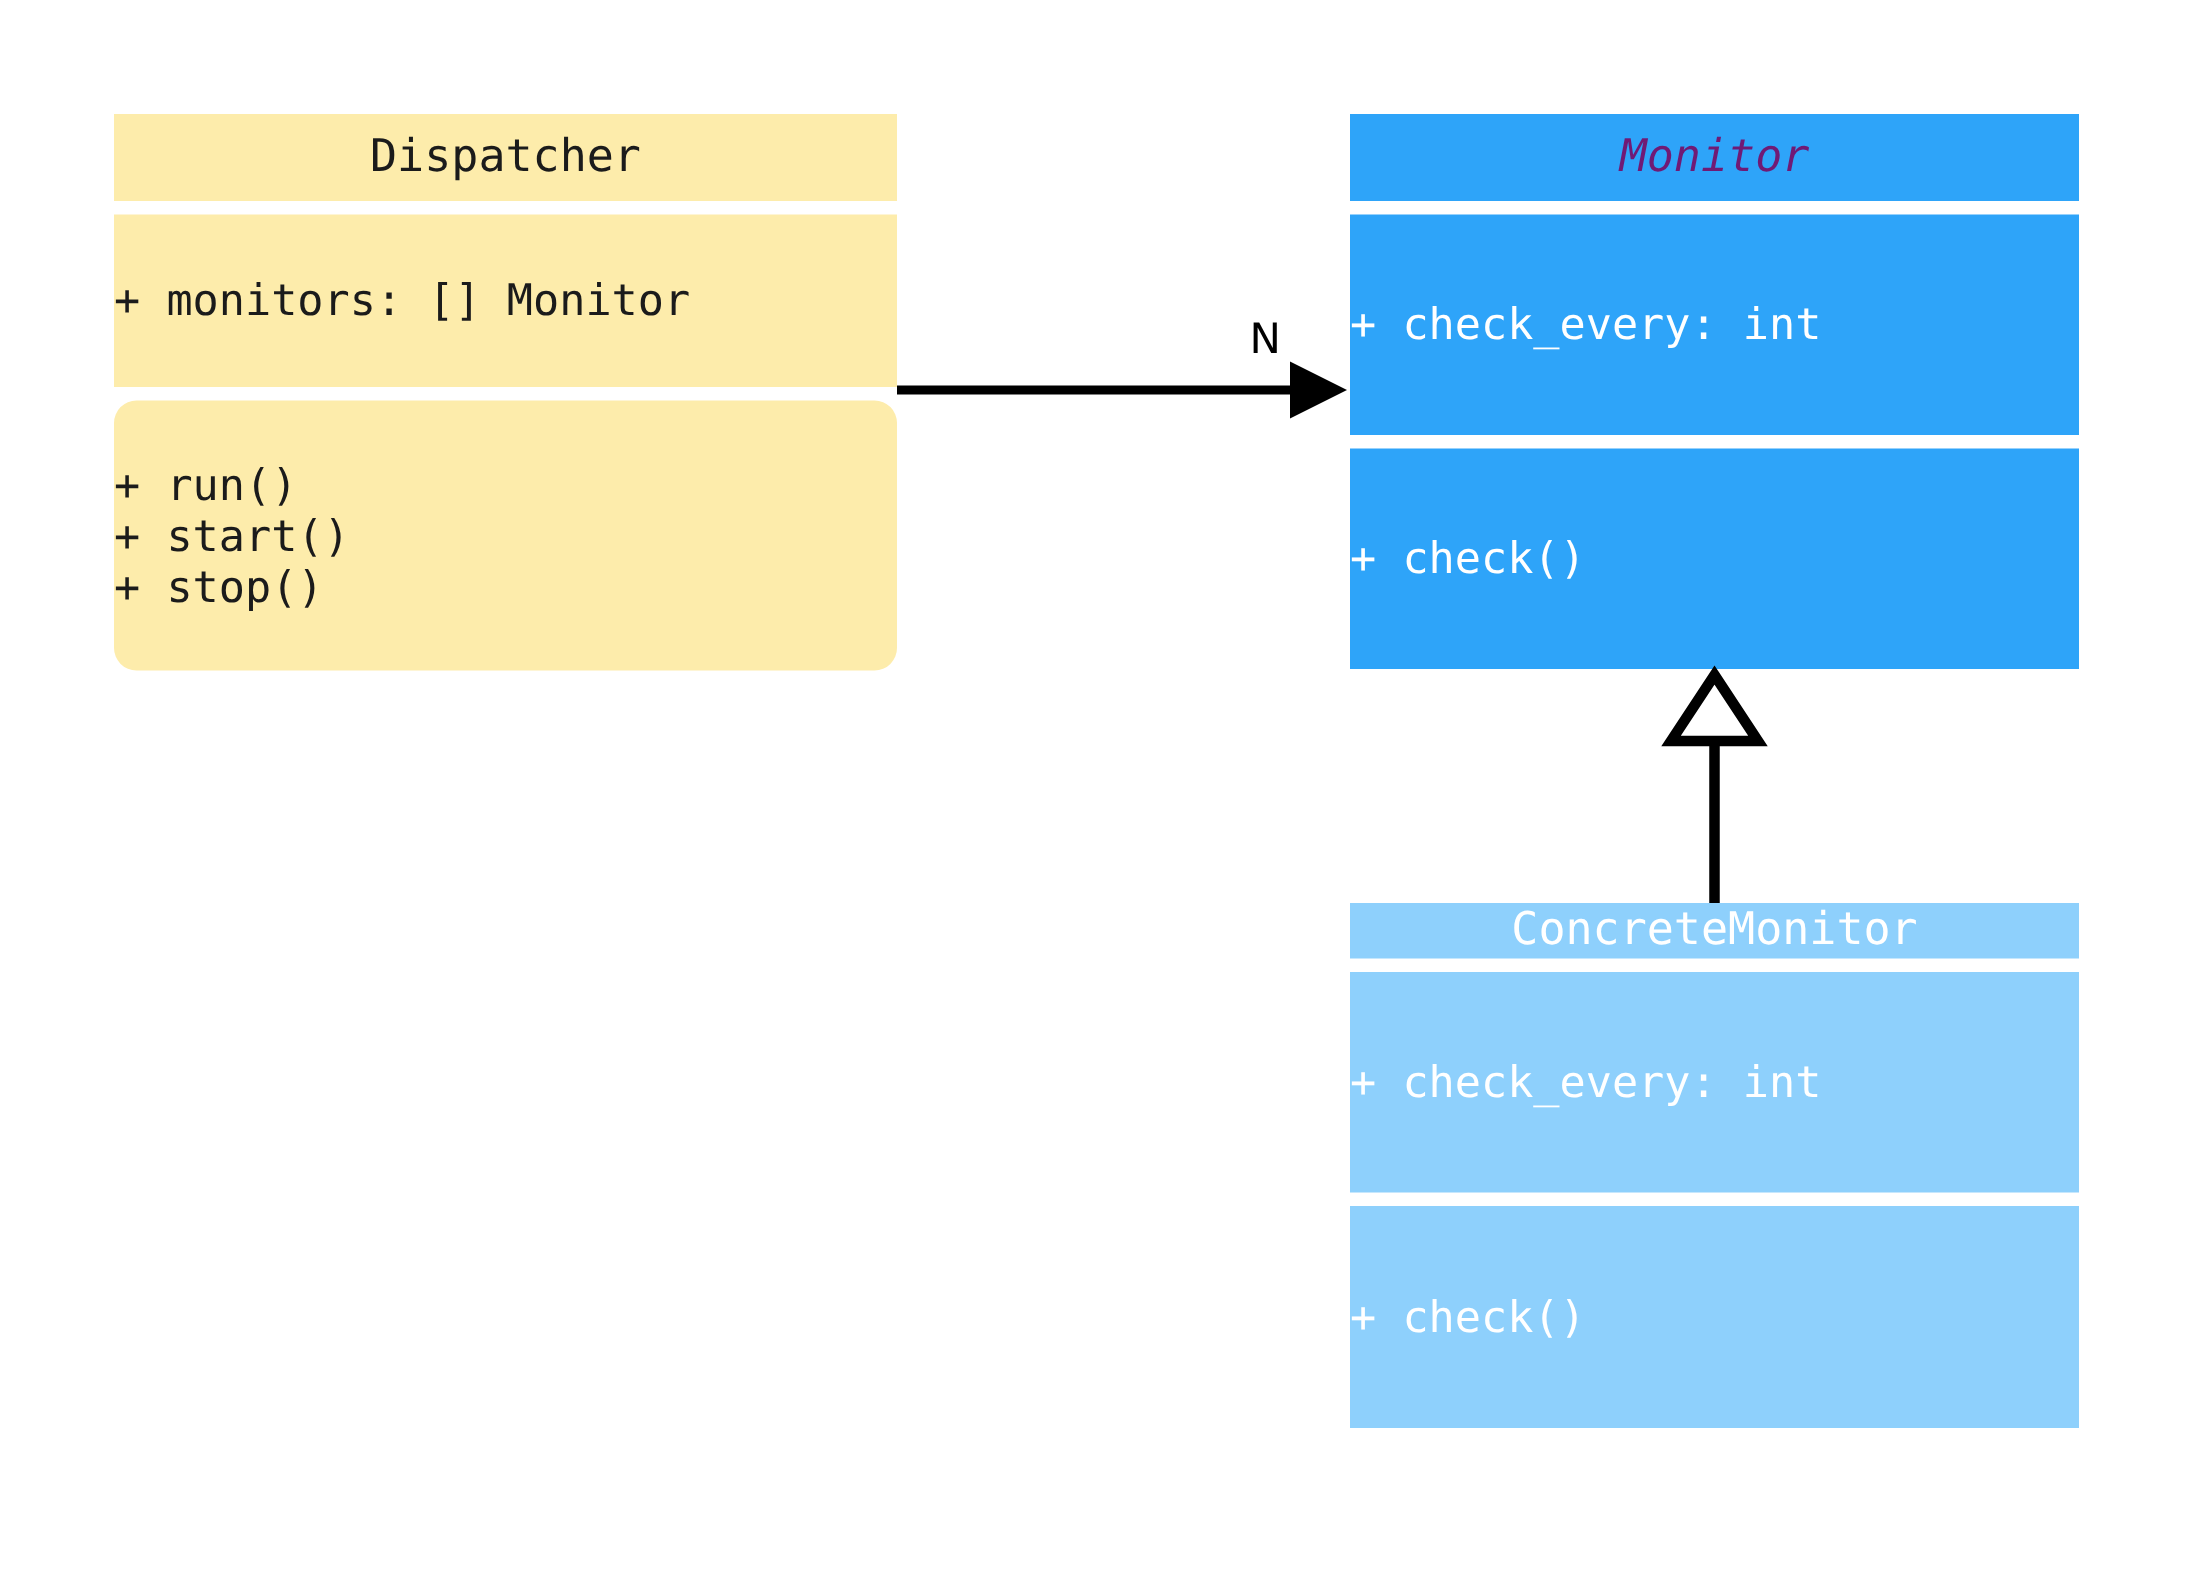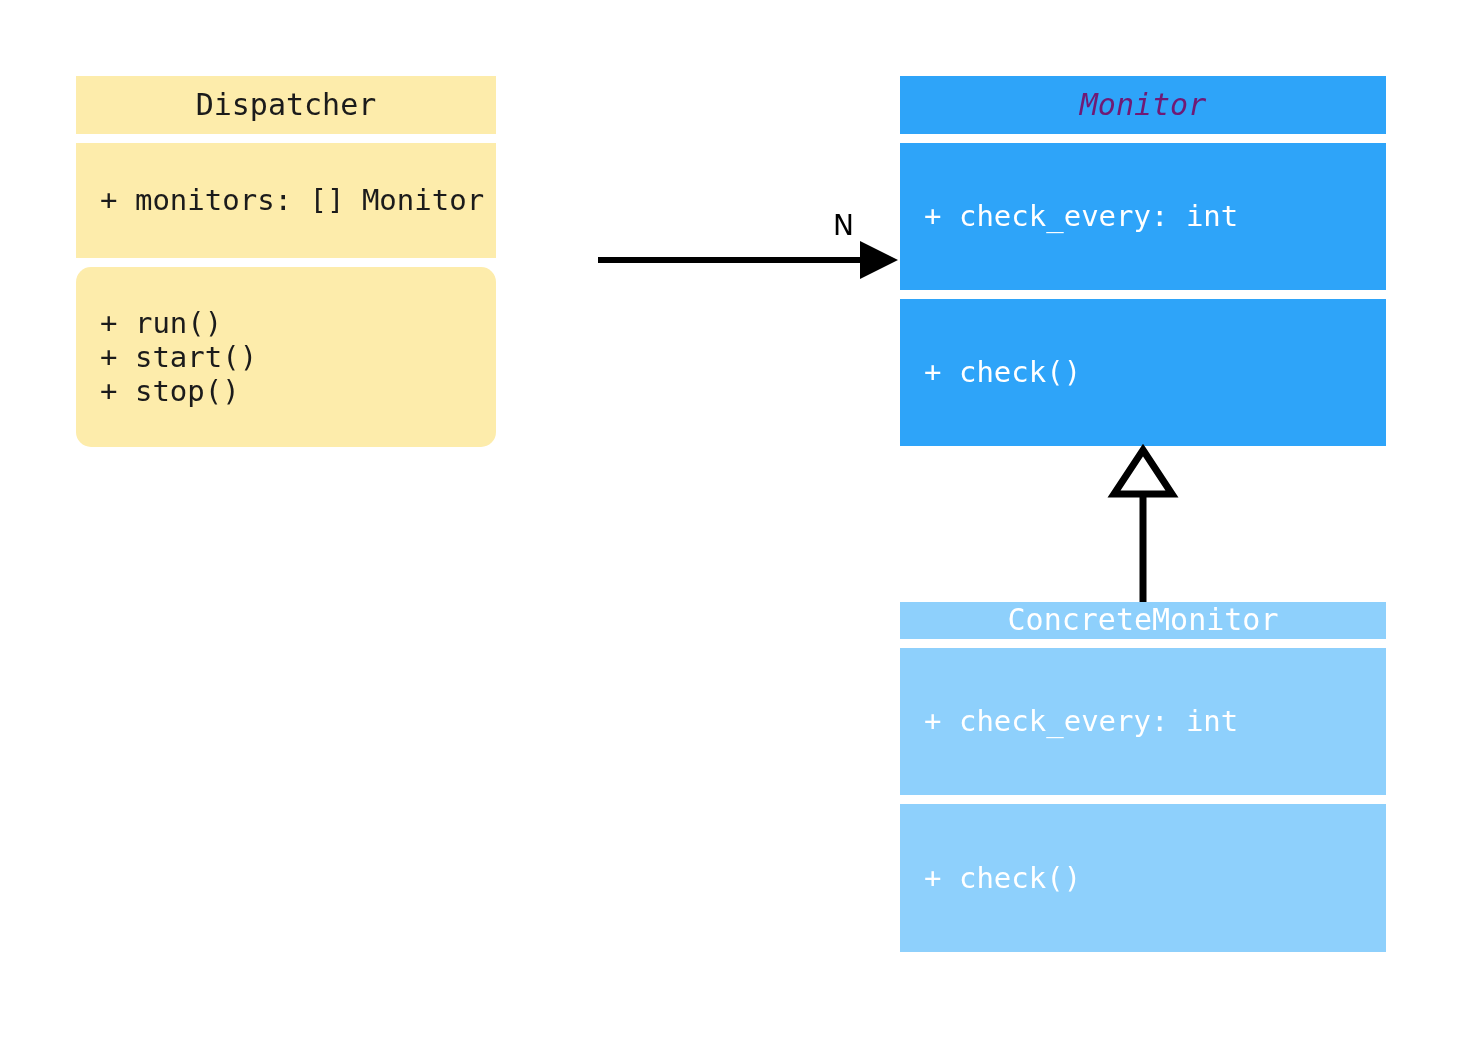--- a/index.html
+++ b/index.html
@@ -35,21 +35,20 @@
   }
   .class-title {
     text-align: center;
     font-size: 30px;
     line-height: 1.15;
     letter-spacing: 0px;
   }
   .member-list {
     font-size: 29px;
     line-height: 1.18;
-    padding-left: 24px;
     white-space: pre;
   }
 
   
   .c-dispatcher .compartment { background: #fdecab; color: #1b1b1b; }
   .c-dispatcher .class-title { color: #1b1b1b; }
 
   
   .c-monitor .compartment { background: #2ea4f9; color: #ffffff; }
   .c-monitor .class-title  { color: #701a75; font-style: italic; }
@@ -74,21 +73,21 @@
     font-size: 28px;
     color: #000000;
     line-height: 1;
   }
 </style>
 </head>
 <body>
 
 <div id="canvas">
 
-  <div class="uml-class c-dispatcher" style="left:76px; top:76px; width:420px;">
+  <div class="uml-class c-dispatcher" style="left:76px; top:76px; width:522px;">
     <div class="compartment" style="height:58px;">
       <div class="class-title">Dispatcher</div>
     </div>
     <div class="compartment" style="height:115px;">
       <div class="member-list">+ monitors: [] Monitor</div>
     </div>
     <div class="compartment" style="height:180px;border-radius:15px;">
       <div class="member-list">+ run()
 + start()
 + stop()</div>

